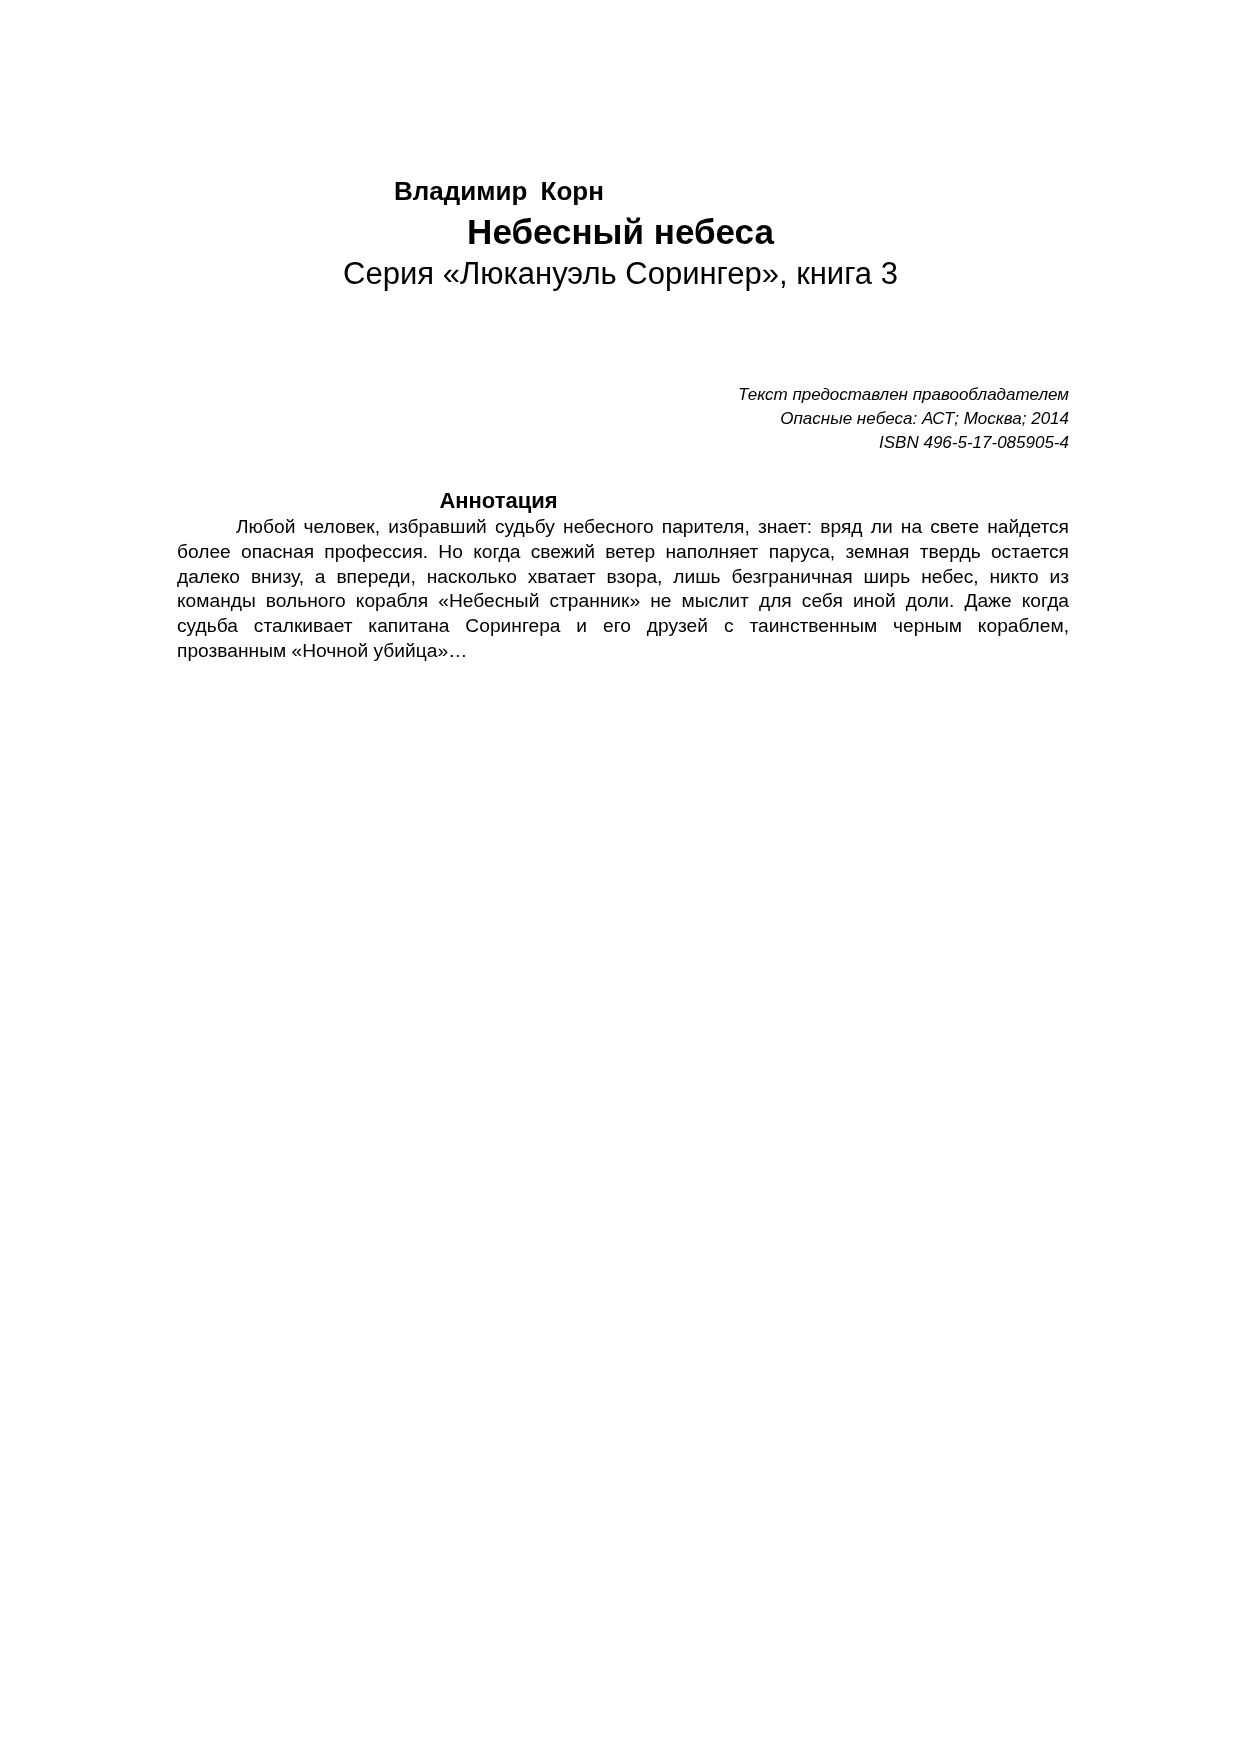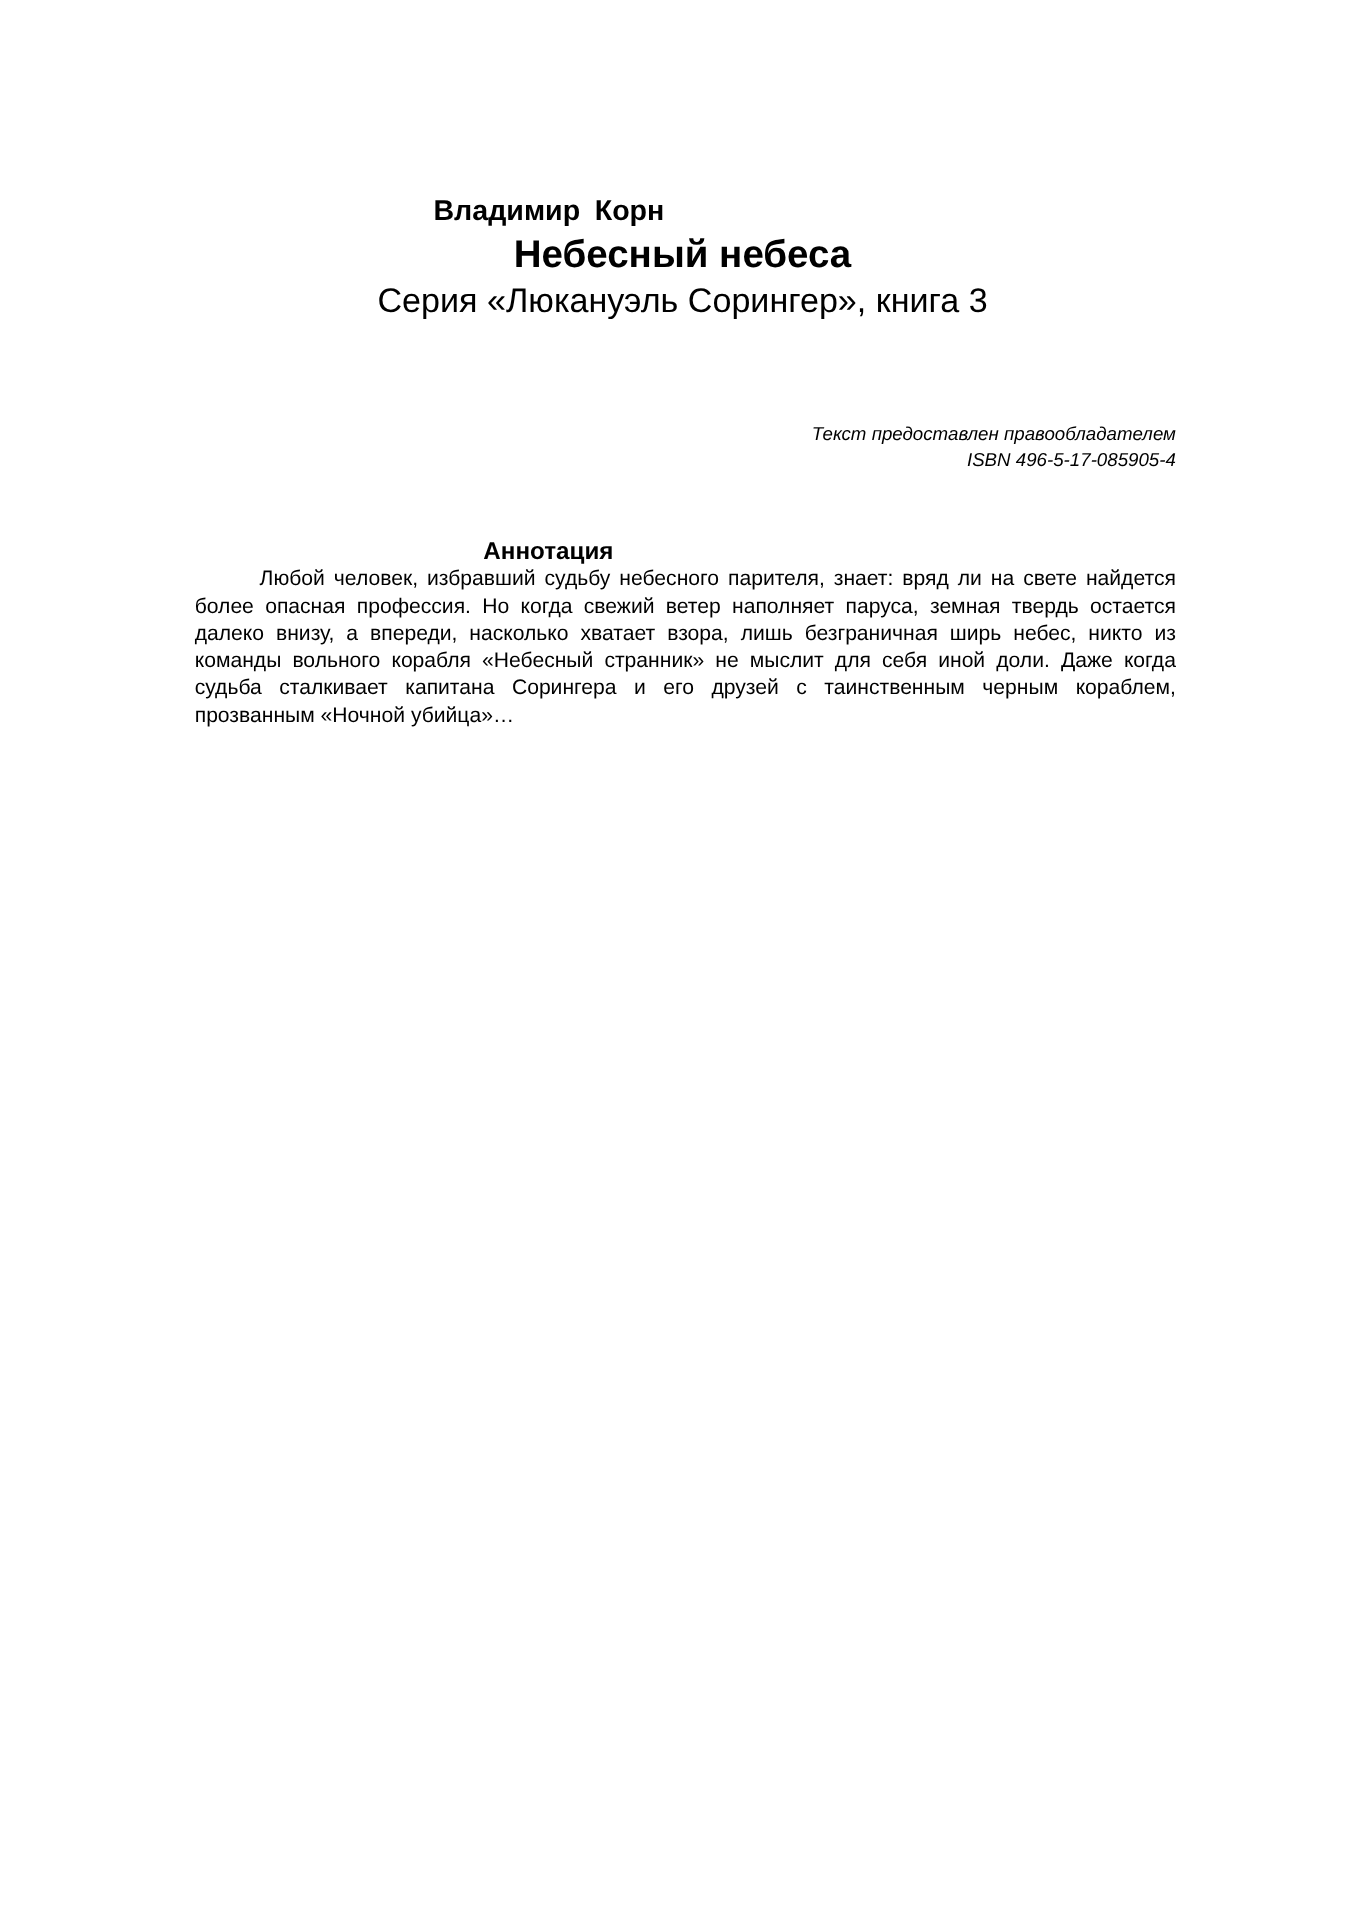--- a/index.html
+++ b/index.html
@@ -38,19 +38,20 @@
 <body>
 
 <div>
   <div class="author">Владимир  Корн</div>
   <div class="title">Небесный небеса</div>
   <div class="series">Серия «Люкануэль Сорингер», книга 3</div>
 </div>
 
 <div class="meta">
   <div>Текст предоставлен правообладателем</div>
+  <div>Опасные небеса: АСТ; Москва; 2014</div>
   <div>ISBN 496-5-17-085905-4</div>
 </div>
 
 <div>
   <div class="ann-heading">Аннотация</div>
   <p class="ann-body">Любой человек, избравший судьбу небесного парителя, знает: вряд ли на свете найдется более опасная профессия. Но когда свежий ветер наполняет паруса, земная твердь остается далеко внизу, а впереди, насколько хватает взора, лишь безграничная ширь небес, никто из команды вольного корабля «Небесный странник» не мыслит для себя иной доли. Даже когда судьба сталкивает капитана Сорингера и его друзей с таинственным черным кораблем, прозванным «Ночной убийца»…</p>
 </div>
 
 </body></html>

